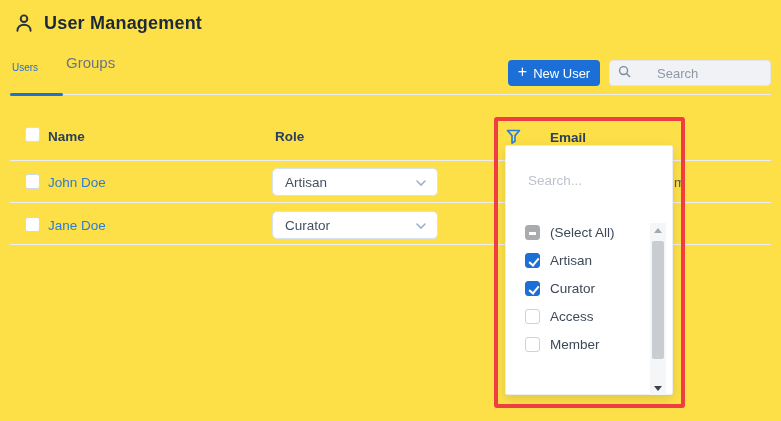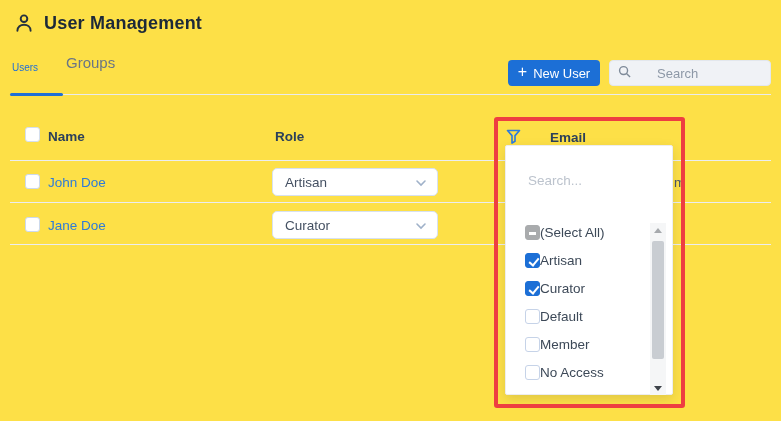--- a/index.html
+++ b/index.html
@@ -61,21 +61,21 @@
 
   
   .filter-panel {
     position:absolute; left:505px; top:145px; width:168px; height:250px; box-sizing:border-box;
     background:#fff; border:1px solid #ededef; border-radius:2px;
     box-shadow:0 4px 12px rgba(40,50,70,.14); z-index:5;
   }
   .fp-search { position:absolute; left:20px; top:26px; width:118px; border:none; outline:none;
     font-size:13.5px; font-family:inherit; color:#39414d; background:transparent; }
   .fp-search::placeholder { color:#bcc3cd; }
-  .fopt { position:absolute; left:19px; display:flex; align-items:center; height:17px; cursor:pointer; }
+  .fopt { position:absolute; left:19px; display:flex; align-items:center; gap:10px; height:17px; cursor:pointer; }
   .fo0{top:78px} .fo1{top:106px} .fo2{top:134px} .fo3{top:162px} .fo4{top:190px} .fo5{top:218px}
   .fopt .flabel { font-size:13.5px; color:#3d4958; white-space:nowrap; }
   .fcb { position:relative; flex:none; width:15px; height:15px; box-sizing:border-box;
     border:1px solid #c6d3e8; border-radius:3px; background:#fff; cursor:pointer; }
   .fcb[data-state="checked"] { background:#1c6fd6; border-color:#1c6fd6; }
   .fcb[data-state="checked"]::after {
     content:""; position:absolute; left:4.5px; top:1.5px; width:4px; height:8px;
     border:solid #fff; border-width:0 2px 2px 0; transform:rotate(40deg);
   }
   .fcb[data-state="indeterminate"] { background:#a9abad; border-color:#a9abad; }
@@ -175,29 +175,25 @@
     <div class="fopt fo1">
       <span class="fcb" data-state="checked"></span>
       <span class="flabel">Artisan</span>
     </div>
     <div class="fopt fo2">
       <span class="fcb" data-state="checked"></span>
       <span class="flabel">Curator</span>
     </div>
     <div class="fopt fo3">
       <span class="fcb" data-state="unchecked"></span>
-      <span class="flabel">Default</span>
+      <span class="flabel">Access</span>
     </div>
     <div class="fopt fo4">
       <span class="fcb" data-state="unchecked"></span>
       <span class="flabel">Member</span>
-    </div>
-    <div class="fopt fo5">
-      <span class="fcb" data-state="unchecked"></span>
-      <span class="flabel">No Access</span>
     </div>
 
     <div class="scrollbar">
       <div class="sb-btn sb-up"></div>
       <div class="sb-thumb"></div>
       <div class="sb-btn sb-down"></div>
     </div>
   </div>
 
   <div class="annotation"></div>

